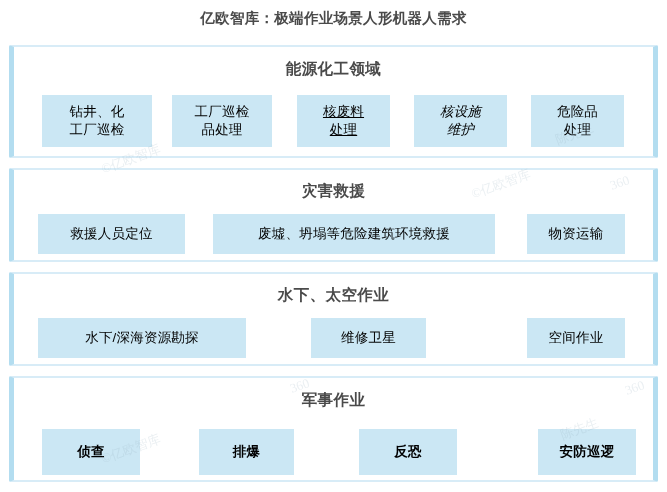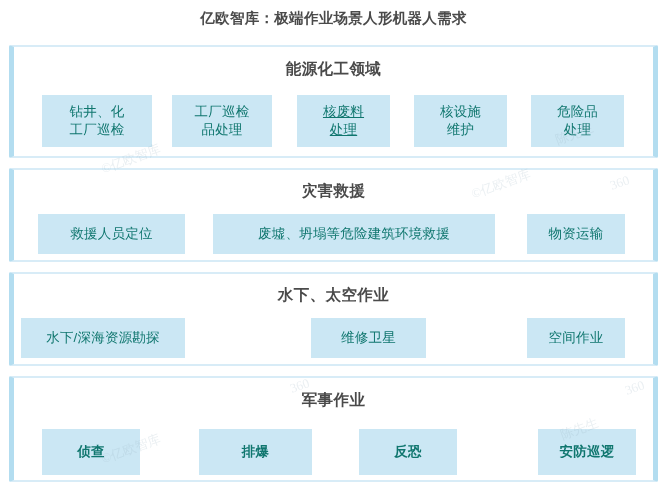--- a/index.html
+++ b/index.html
@@ -52,21 +52,21 @@
 
   .chip-row {
     position: relative;
     width: 100%;
   }
 
   .chip {
     position: absolute;
     box-sizing: border-box;
     background: #cbe7f4;
-    color: #0f766e;
+    color: #000000;
     font-size: 13.5px;
     line-height: 18px;
     text-align: center;
     display: flex;
     align-items: center;
     justify-content: center;
     white-space: pre-line;
     letter-spacing: 0.2px;
   }
 
@@ -112,50 +112,50 @@
 
 <div class="section-card" id="card-0">
   <div class="section-title">能源化工领域</div>
   <div class="chip-row">
     <div class="chip" style="left:28px;width:110px;">钻井、化
 工厂巡检</div>
     <div class="chip" style="left:158px;width:100px;">工厂巡检
 品处理</div>
     <div class="chip" style="left:283px;width:93px;text-decoration:underline;">核废料
 处理</div>
-    <div class="chip" style="left:400px;width:93px;">核设施
+    <div class="chip" style="left:400px;width:93px;font-style:italic;">核设施
 维护</div>
     <div class="chip" style="left:517px;width:93px;">危险品
 处理</div>
   </div>
 </div>
 
 <div class="section-card" id="card-1">
   <div class="section-title">灾害救援</div>
   <div class="chip-row">
     <div class="chip" style="left:24px;width:147px;">救援人员定位</div>
     <div class="chip" style="left:199px;width:282px;">废墟、坍塌等危险建筑环境救援</div>
     <div class="chip" style="left:513px;width:98px;">物资运输</div>
   </div>
 </div>
 
 <div class="section-card" id="card-2">
   <div class="section-title">水下、太空作业</div>
   <div class="chip-row">
-    <div class="chip" style="left:7px;width:164px;">水下/深海资源勘探</div>
+    <div class="chip" style="left:24px;width:208px;">水下/深海资源勘探</div>
     <div class="chip" style="left:297px;width:115px;">维修卫星</div>
     <div class="chip" style="left:513px;width:98px;">空间作业</div>
   </div>
 </div>
 
 <div class="section-card" id="card-3">
   <div class="section-title">军事作业</div>
   <div class="chip-row">
     <div class="chip" style="left:28px;width:98px;">侦查</div>
-    <div class="chip" style="left:185px;width:113px;">排爆</div>
+    <div class="chip" style="left:185px;width:95px;">排爆</div>
     <div class="chip" style="left:345px;width:98px;">反恐</div>
     <div class="chip" style="left:524px;width:98px;">安防巡逻</div>
   </div>
 </div>
 
 <div class="watermark" style="left:100px;top:150px;">©亿欧智库</div>
 <div class="watermark" style="left:470px;top:175px;">©亿欧智库</div>
 <div class="watermark" style="left:290px;top:378px;">360</div>
 <div class="watermark" style="left:610px;top:175px;">360</div>
 <div class="watermark" style="left:100px;top:440px;">©亿欧智库</div>

